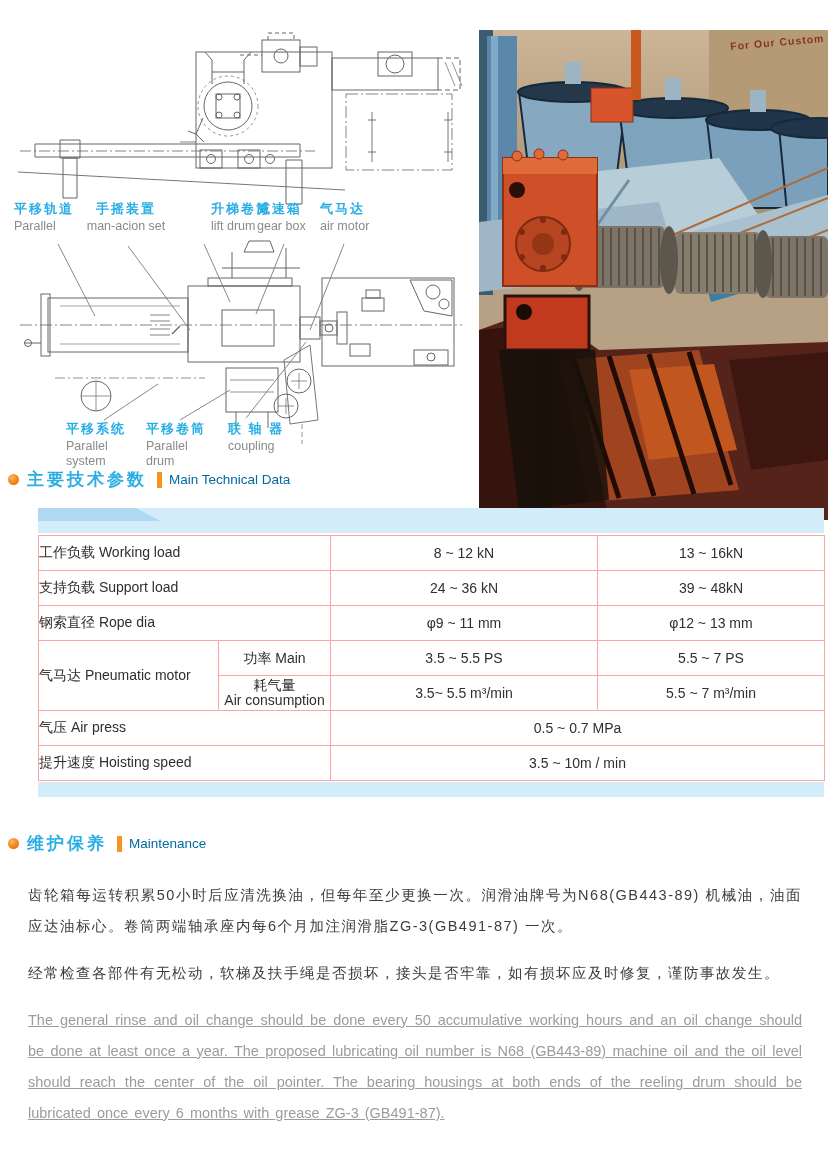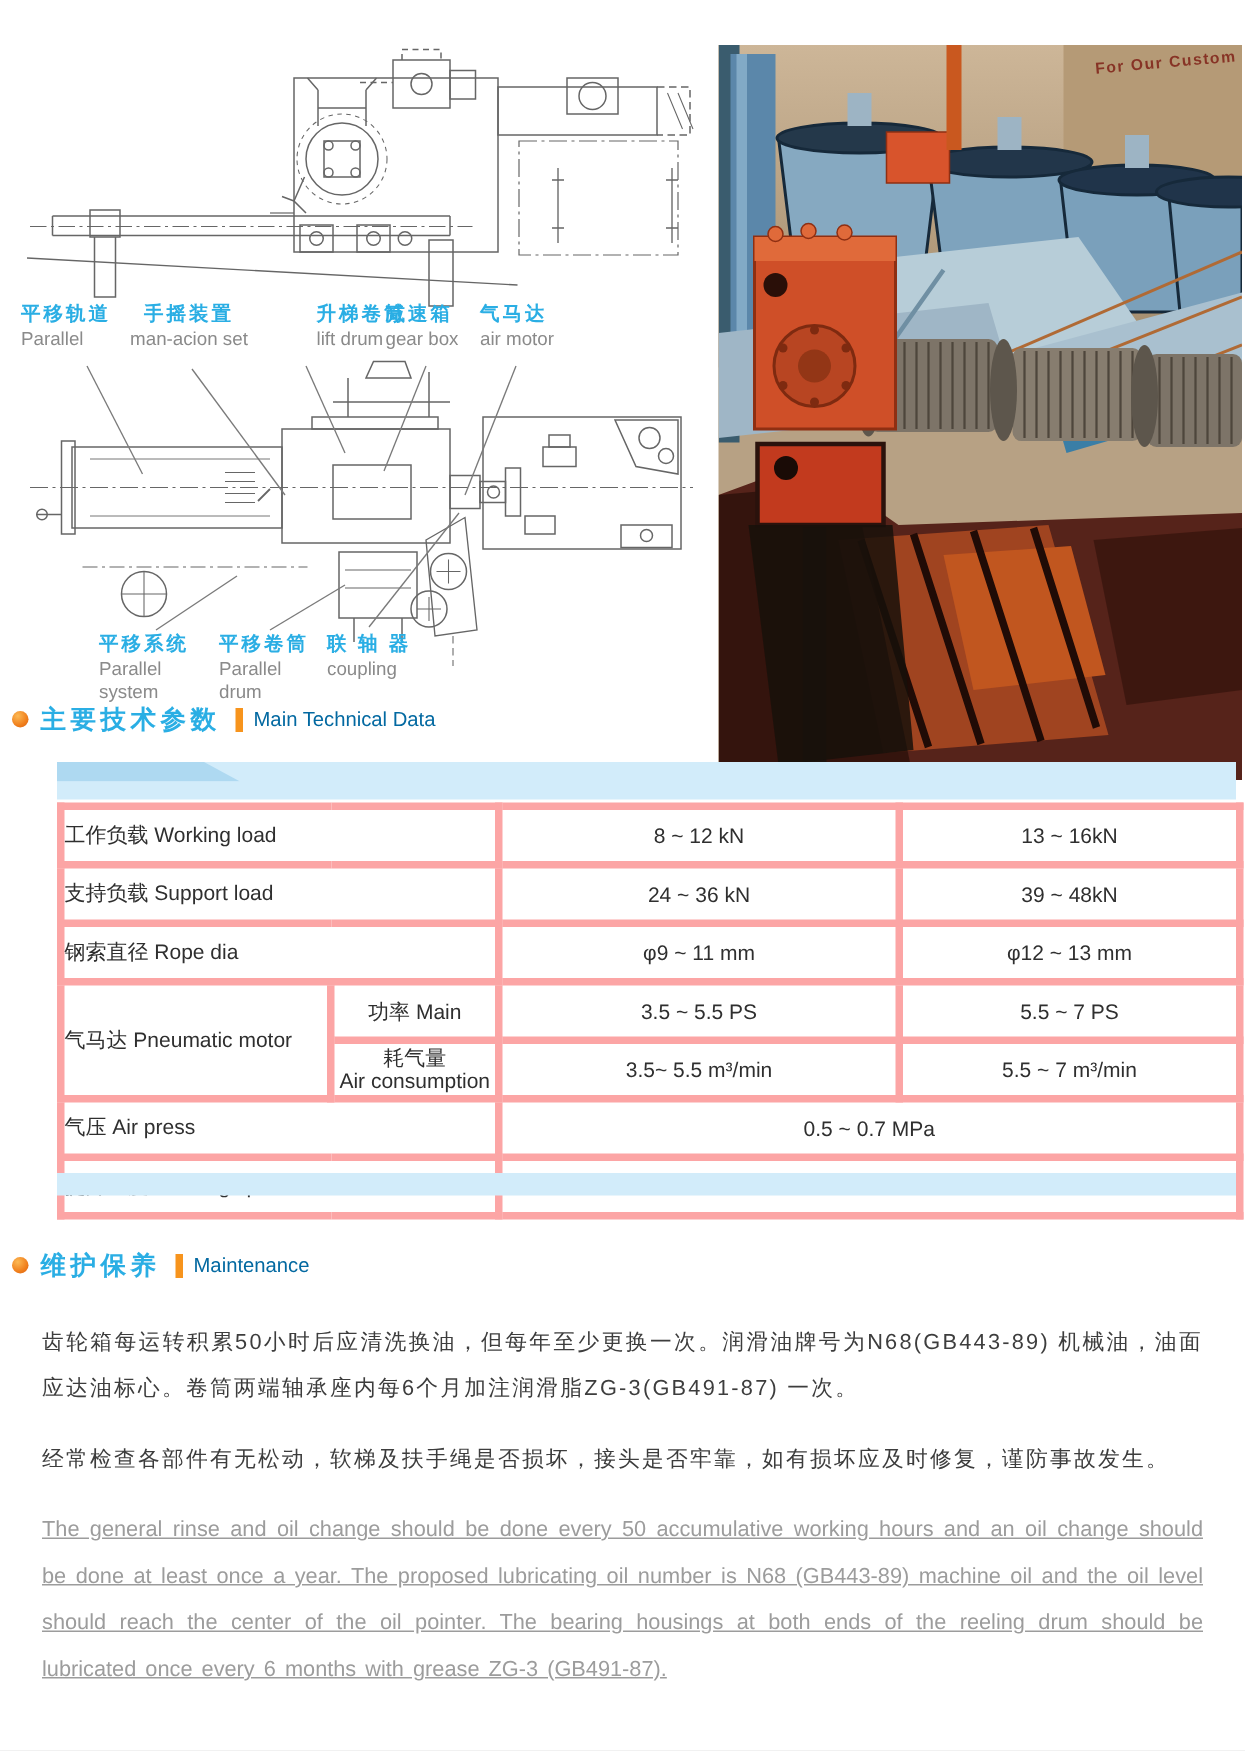--- a/index.html
+++ b/index.html
@@ -20,21 +20,21 @@
   .sec-bar{width:5px;height:16px;background:#f7941d;margin:0 7px 0 10px;flex:none;}
   .sec-en{color:#0369a1;font-size:13.5px;white-space:nowrap;}
 
   
   .band{position:absolute;left:38px;width:786px;background:#d2ecfa;}
   .band.top{top:508px;height:25px;}
   .band.bottom{top:782px;height:15px;}
   .band .tab{position:absolute;left:0;top:0;height:13px;width:122px;background:#aed9f1;
              clip-path:polygon(0 0,98px 0,122px 100%,0 100%);}
   table.spec{position:absolute;left:38px;top:535px;width:786px;border-collapse:collapse;table-layout:fixed;}
-  table.spec td{border:5px solid #fca5a5;height:34px;font-size:14px;color:#2f2f2f;
+  table.spec td{border:1px solid #fca5a5;height:34px;font-size:14px;color:#2f2f2f;
                 padding:0;vertical-align:middle;background:#fff;}
   td.lbl{text-align:left;padding-left:22px;}
   td.sub{text-align:center;font-size:13.5px;line-height:15px;}
   td.val{text-align:center;}
   td.bl{border-left-color:#a9d6ef;}
   .sub .two{display:block;}
 
   
   .maint{position:absolute;left:12px;top:864px;width:806px;}
   .maint p{margin:16px;text-align:justify;}
@@ -180,21 +180,21 @@
   </div>
 
   <div class="dlabel" style="left:66px;top:420px;width:60px;">
     <div class="zh">平移系统</div>
     <div class="en">Parallel system</div>
   </div>
   <div class="dlabel" style="left:146px;top:420px;width:60px;">
     <div class="zh">平移卷筒</div>
     <div class="en">Parallel drum</div>
   </div>
-  <div class="dlabel" style="left:218px;top:420px;width:70px;">
+  <div class="dlabel" style="left:228px;top:420px;width:70px;">
     <div class="zh">联 轴 器</div>
     <div class="en">coupling</div>
   </div>
 
   <div class="photo">
     <svg width="349" height="490" viewBox="0 0 349 490">
       <defs>
         <linearGradient id="wall" x1="0" y1="0" x2="0" y2="1">
           <stop offset="0" stop-color="#cdb698"></stop>
             <stop offset="1" stop-color="#a18a6b"></stop>

